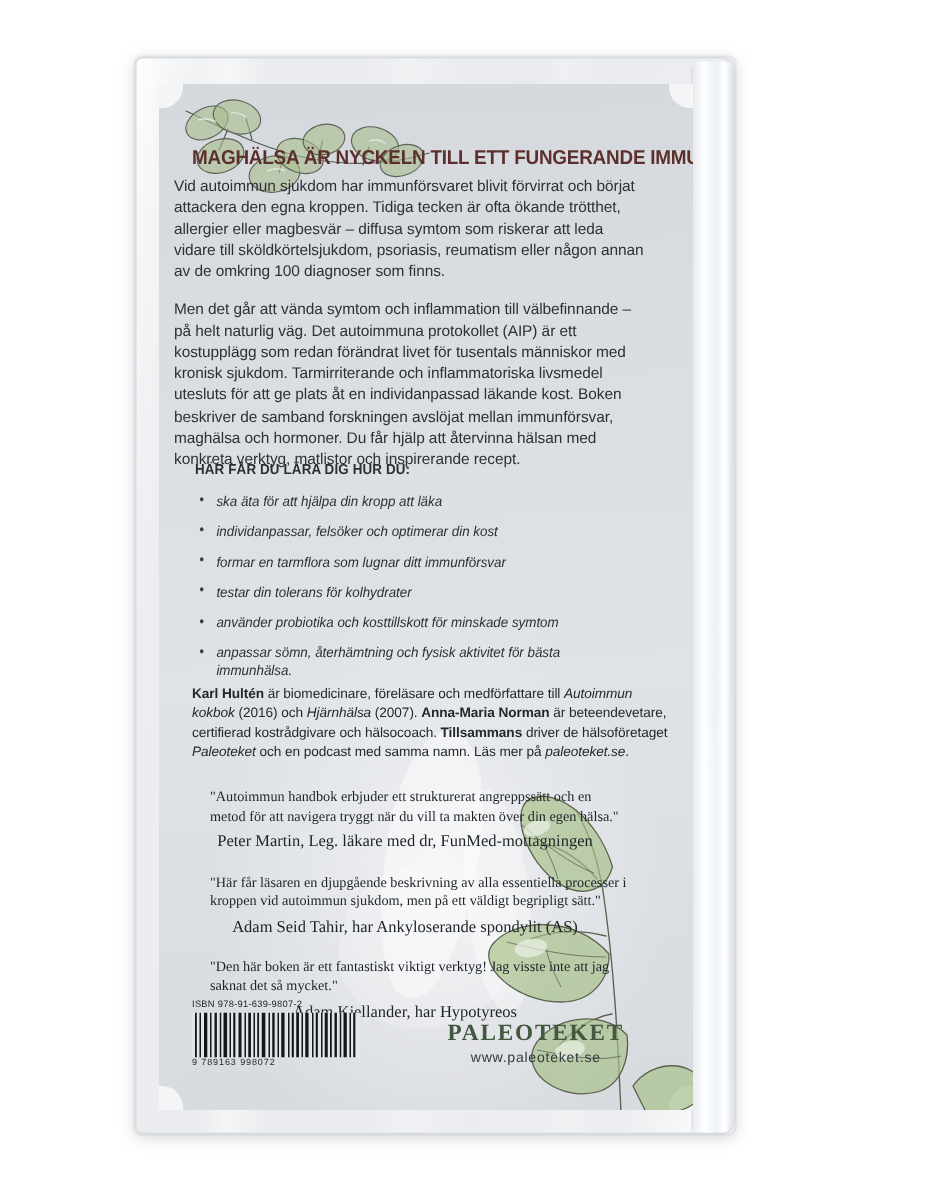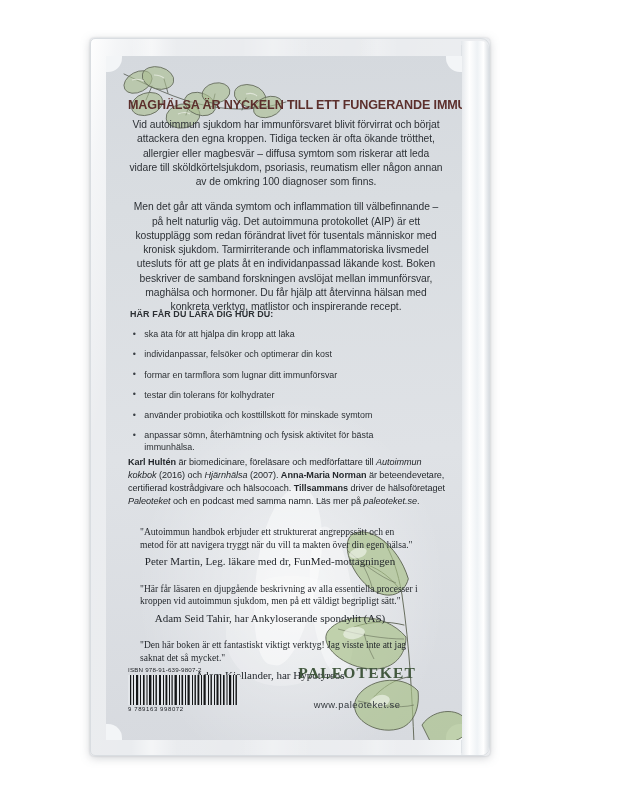--- a/index.html
+++ b/index.html
@@ -183,24 +183,23 @@
     letter-spacing: -0.15px;
     line-height: 1.1;
     color: #5c2f2c;
     transform: scaleX(0.94);
     transform-origin: left center;
     white-space: nowrap;
   }
 
   .body-col {
     position: absolute;
-    left: 22px;
+    left: 10px;
     top: 62px;
     width: 316px;
-    text-align: center;
   }
   .para {
     font-size: 10.3px;
     line-height: 1.385;
     color: #2d3136;
     margin: 0 0 11px 0;
     letter-spacing: -0.05px;
   }
 
   .list-block {
@@ -216,20 +215,21 @@
     letter-spacing: 0.1px;
     color: #2b2f33;
     margin-bottom: 9px;
     transform: scaleX(0.93);
     transform-origin: left center;
   }
   ul.bullets {
     margin: 0;
     padding: 0;
     list-style: none;
+    font-style: italic;
   }
   ul.bullets li {
     position: relative;
     font-family: "Liberation Sans Narrow", "Liberation Sans", sans-serif;
     font-size: 9.4px;
     line-height: 1.25;
     color: #2b2f33;
     padding-left: 15px;
     margin-bottom: 8.5px;
     transform: scaleX(0.95);
@@ -323,21 +323,21 @@
     font-size: 15.5px;
     letter-spacing: 1.2px;
     color: #42583f;
     line-height: 1.1;
   }
   .pub-url {
     font-family: "Liberation Sans", sans-serif;
     font-size: 9.4px;
     letter-spacing: 0.5px;
     color: #33383d;
-    margin-top: 18px;
+    margin-top: 2px;
   }
 </style>
 </head>
 <body>
 
 <div class="photo-stage">
 
   <div class="book-shadow"></div>
 
   <div class="plastic-wrap">

